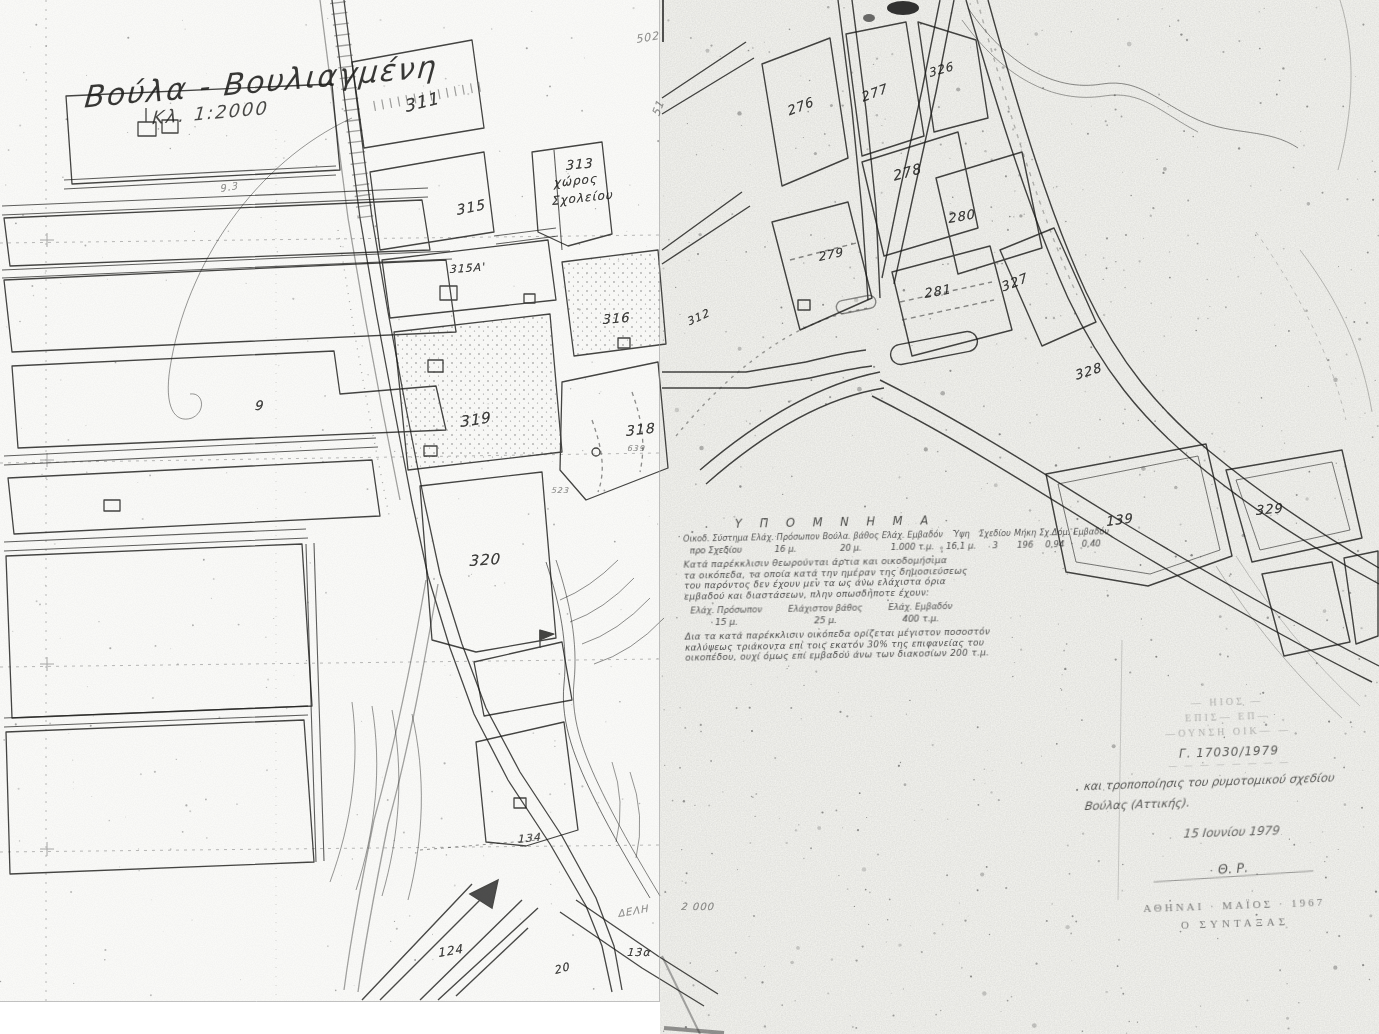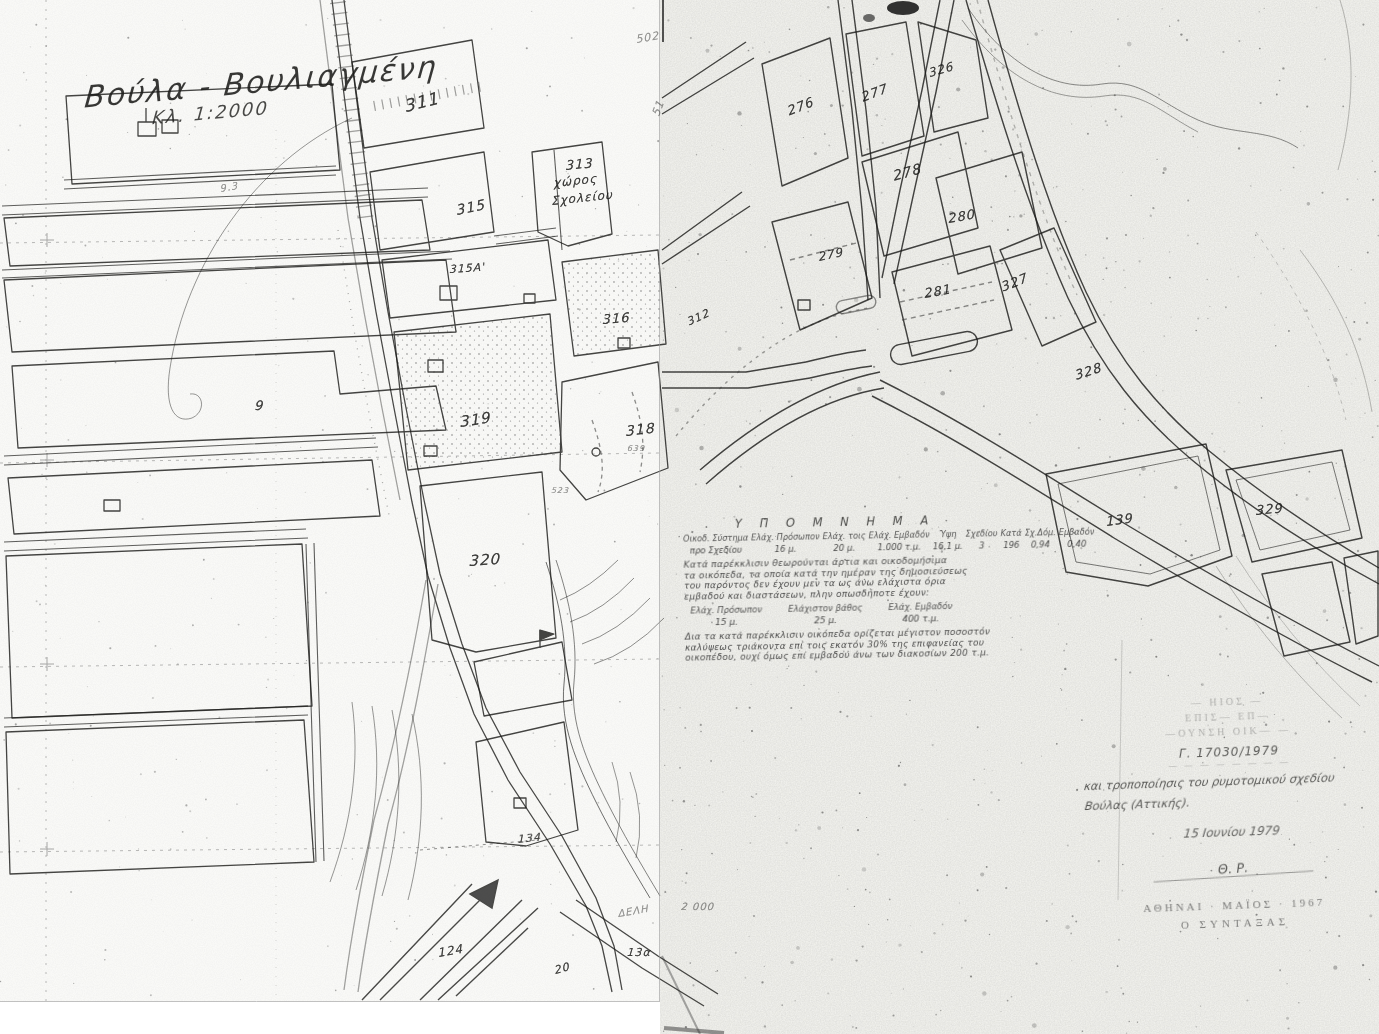--- a/index.html
+++ b/index.html
@@ -1296,37 +1296,37 @@
     <div class="lcols">
         <div class="lcol">
           <div class="lh">Οικοδ. Σύστημα</div>
           <div class="lv">προ Σχεδίου</div>
         </div>
         <div class="lcol">
           <div class="lh">Ελάχ. Πρόσωπον</div>
           <div class="lv">16 μ.</div>
         </div>
         <div class="lcol">
-          <div class="lh">Ελάχ. τοις</div>
+          <div class="lh">Βούλα. βάθος</div>
           <div class="lv">20 μ.</div>
         </div>
         <div class="lcol">
           <div class="lh">Ελάχ. Εμβαδόν</div>
           <div class="lv">1.000 τ.μ.</div>
         </div>
         <div class="lcol">
           <div class="lh">Ύψη</div>
           <div class="lv">16,1 μ.</div>
         </div>
         <div class="lcol">
           <div class="lh">Σχεδίου</div>
           <div class="lv">3</div>
         </div>
         <div class="lcol">
-          <div class="lh">Κατά</div>
+          <div class="lh">Μήκη</div>
           <div class="lv">196</div>
         </div>
         <div class="lcol">
           <div class="lh">Σχ.Δόμ.</div>
           <div class="lv">0,94</div>
         </div>
         <div class="lcol">
           <div class="lh">Εμβαδόν</div>
           <div class="lv">0,40</div>
         </div>

